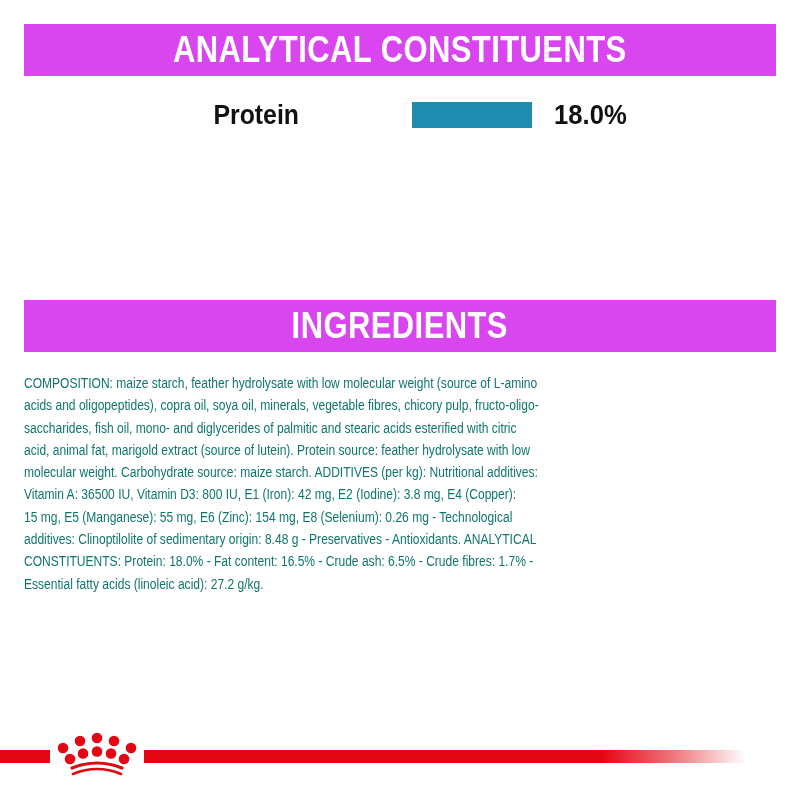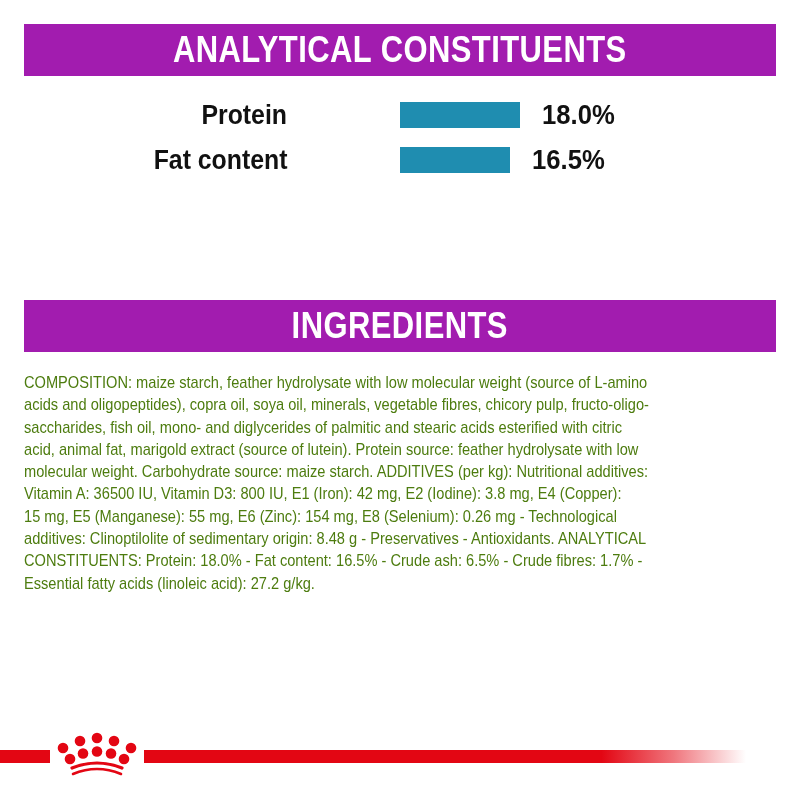--- a/index.html
+++ b/index.html
@@ -13,41 +13,41 @@
     position: relative;
     overflow: hidden;
     font-family: "Liberation Sans", "DejaVu Sans", sans-serif;
     color: #111111;
   }
   .banner {
     position: absolute;
     left: 24px;
     width: 752px;
     height: 52px;
-    background: #a21caf;
+    background: #d946ef;
     display: flex;
     align-items: center;
     justify-content: center;
   }
   .banner-title {
     color: #ffffff;
     font-family: "Liberation Sans", "DejaVu Sans", sans-serif;
     font-weight: bold;
     font-size: 36px;
     letter-spacing: 0.5px;
     transform: scaleX(0.86);
     white-space: nowrap;
   }
   #banner-analytical { top: 24px; }
   #banner-ingredients { top: 300px; }
 
   .chart { position: absolute; left: 0; top: 0; width: 800px; height: 290px; }
   .row {
     position: absolute;
-    left: 0;
+    left: 12px;
     height: 27px;
     width: 708px;
   }
   .row-label {
     position: absolute;
     right: 421px; 
     top: -4px;
     font-weight: bold;
     font-size: 27px;
     line-height: 34px;
@@ -74,23 +74,23 @@
     transform: scaleX(0.95);
     color: #111;
   }
 
   .ingredients-text {
     position: absolute;
     left: 24px;
     top: 372px;
     width: 760px;
     font-family: "Liberation Sans", "DejaVu Sans", sans-serif;
-    font-size: 17px;
+    font-size: 14px;
     line-height: 22.3px;
-    color: #4d7c0f;
+    color: #0f766e;
   }
   .ingredients-text .line {
     display: block;
     white-space: nowrap;
     transform-origin: left center;
     transform: scaleX(0.86);
   }
 
   .footer {
     position: absolute;
@@ -129,25 +129,20 @@
 <div class="banner" id="banner-analytical">
   <span class="banner-title">ANALYTICAL CONSTITUENTS</span>
 </div>
 
 <div class="chart">
   <div class="row" style="top:102px;">
     <span class="row-label">Protein</span>
     <div class="bar" style="width:120px;"></div>
     <span class="row-value" style="left:542px;">18.0%</span>
   </div>
-  <div class="row" style="top:147px;">
-    <span class="row-label">Fat content</span>
-    <div class="bar" style="width:110px;"></div>
-    <span class="row-value" style="left:532px;">16.5%</span>
-  </div>
 </div>
 
 <div class="banner" id="banner-ingredients">
   <span class="banner-title">INGREDIENTS</span>
 </div>
 
 <div class="ingredients-text">
   <span class="line">COMPOSITION: maize starch, feather hydrolysate with low molecular weight (source of L-amino</span>
   <span class="line">acids and oligopeptides), copra oil, soya oil, minerals, vegetable fibres, chicory pulp, fructo-oligo-</span>
   <span class="line">saccharides, fish oil, mono- and diglycerides of palmitic and stearic acids esterified with citric</span>

